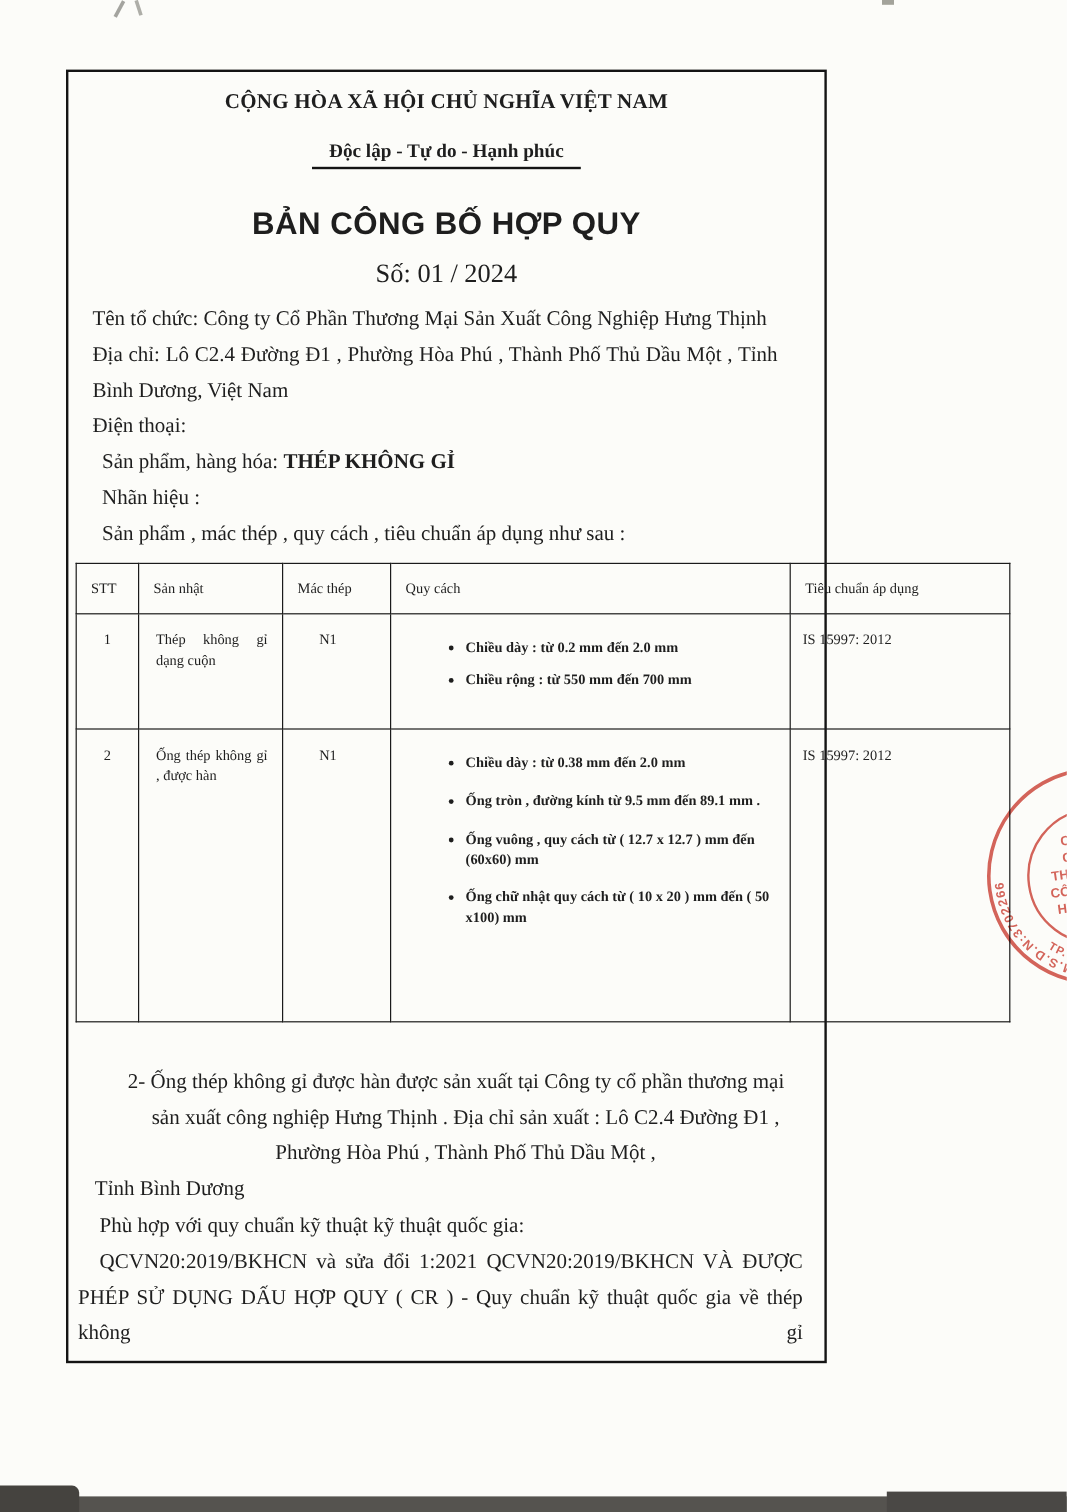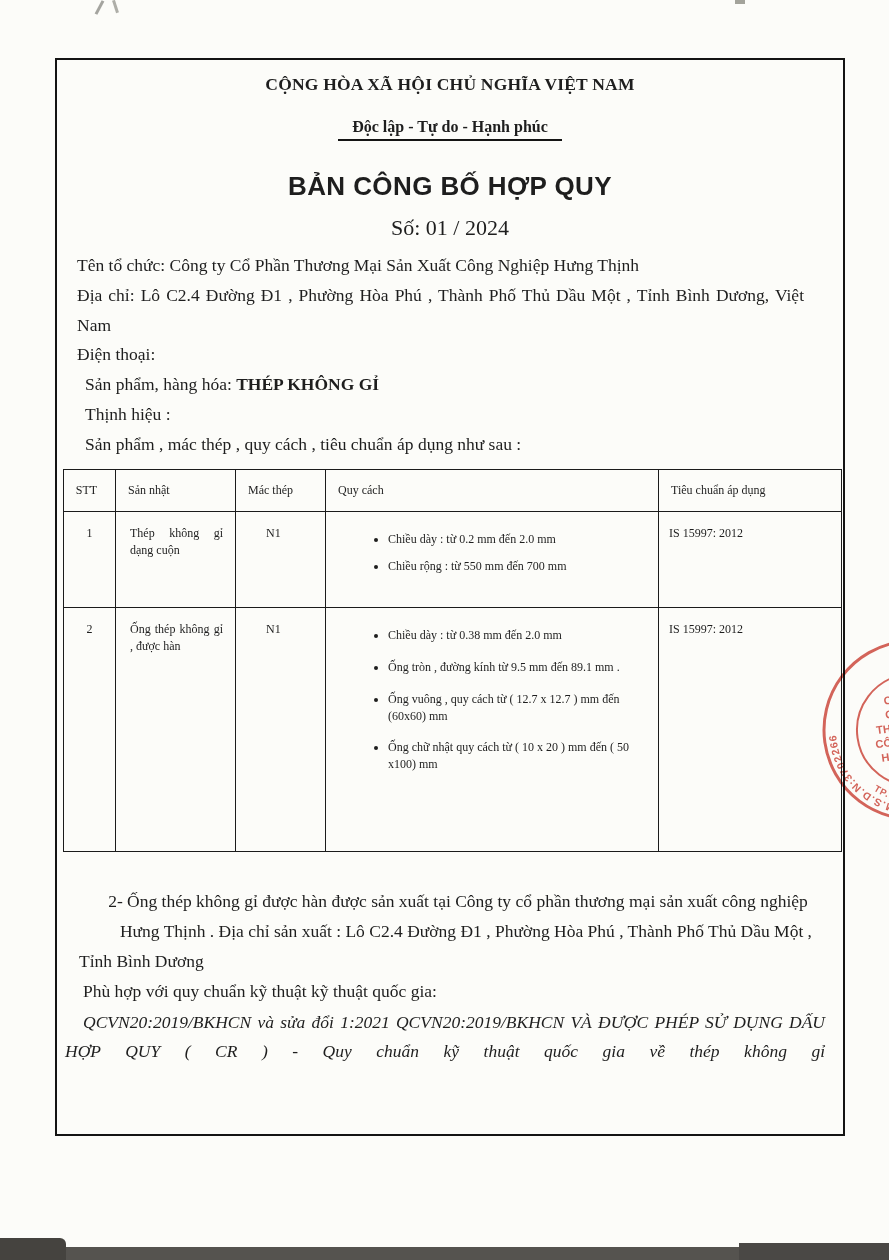--- a/index.html
+++ b/index.html
@@ -16,21 +16,21 @@
   .scan-band { position: absolute; left: 0; bottom: 0; width: 889px; height: 13px; background: #55534f; }
   .scan-band-left { position: absolute; left: 0; bottom: 0; width: 66px; height: 22px; background: #45433f; border-top-right-radius: 6px; }
   .scan-band-right { position: absolute; right: 0; bottom: 0; width: 150px; height: 17px; background: #4a4845; }
   .top-mark-1 { position: absolute; left: 98px; top: 0; width: 3px; height: 15px; background: #8d8d88; transform: rotate(28deg); opacity: .8; }
   .top-mark-2 { position: absolute; left: 114px; top: 0; width: 3px; height: 13px; background: #9a9a93; transform: rotate(-18deg); opacity: .8; }
   .top-mark-3 { position: absolute; left: 735px; top: 0; width: 10px; height: 4px; background: #a3a39b; }
 
   
   .doc-border {
     position: absolute; left: 55px; top: 58px;
-    width: 790px; height: 1078px;
+    width: 634px; height: 1078px;
     border: 2px solid #141414;
     padding: 14px 0 0;
     background: transparent;
   }
 
   .national-header { text-align: center; }
   .country { font-weight: bold; font-size: 17.5px; letter-spacing: .2px; }
   .motto {
     display: inline-block; font-weight: bold; font-size: 16px;
     margin-top: 5px; padding: 0 14px 3px;
@@ -57,38 +57,37 @@
   }
   .spec-table th, .spec-table td { border: 1.8px solid #1b1b1b; vertical-align: top; }
   .spec-table th { font-weight: normal; text-align: left; vertical-align: middle; padding: 9px 6px 9px 12px; }
   .spec-table th.h-stt { text-align: center; padding-left: 0; }
   .r-head { height: 42px; }
   .r-1 { height: 96px; }
   .r-2 { height: 244px; }
   td.stt { text-align: center; padding-top: 13px; }
   td.product { padding: 13px 12px 0 14px; text-align: justify; }
   td.grade { padding: 13px 0 0 30px; }
-  td.specs { padding: 19px 0 8px; }
+  td.specs { padding: 19px 0 8px; font-weight: bold; }
   td.specs ul { list-style: disc; margin: 0 16px 0 0; padding-left: 62px; }
   td.specs li { margin-bottom: 10px; }
   .r-2 td.specs li { margin-bottom: 15px; }
   td.standard { padding: 13px 8px 0 10px; }
 
   
   .notes { padding: 34px 26px 0 22px; font-size: 17.5px; line-height: 1.68; }
   .note1 { text-indent: 20px; }
   .note2 { padding-left: 36px; text-indent: -16px; margin-top: 1px; text-align: center; }
   .note3 { margin-top: 1px; }
   .note4 { text-indent: 4px; margin-top: 1px; }
   .note5 {
     margin: 1px -8px 0 -14px;
     text-indent: 18px;
     text-align: justify;
     text-align-last: justify;
-    font-style: italic;
   }
 
   
   .stamp {
     position: absolute; left: 818px; top: 635px;
     width: 190px; height: 190px;
     color: var(--stamp-color, #cf4a3f);
     opacity: .85;
     transform: rotate(-8deg);
     mix-blend-mode: multiply;
@@ -114,21 +113,21 @@
   </div>
 
   <div class="doc-title">BẢN CÔNG BỐ HỢP QUY</div>
   <div class="doc-number">Số: 01 / 2024</div>
 
   <div class="info">
     <p>Tên tổ chức: Công ty Cổ Phần Thương Mại Sản Xuất Công Nghiệp Hưng Thịnh</p>
     <p class="addr">Địa chỉ: Lô C2.4 Đường Đ1 , Phường Hòa Phú , Thành Phố Thủ Dầu Một , Tỉnh Bình Dương, Việt Nam</p>
     <p>Điện thoại:</p>
     <p class="indent"><span>Sản phẩm, hàng hóa: </span><b>THÉP KHÔNG GỈ</b></p>
-    <p class="indent">Thịnh hiệu :</p>
+    <p class="indent">Nhãn hiệu :</p>
     <p class="indent">Sản phẩm , mác thép , quy cách , tiêu chuẩn áp dụng như sau :</p>
   </div>
 
   <table class="spec-table">
     <colgroup>
       <col style="width:52px">
         <col style="width:120px">
         <col style="width:90px">
         <col style="width:333px">
         <col style="width:183px">

